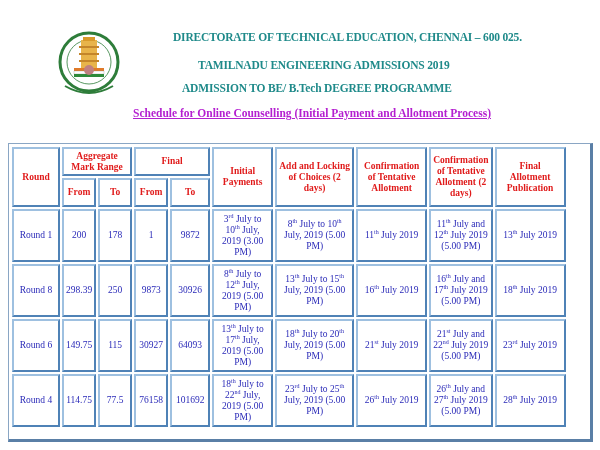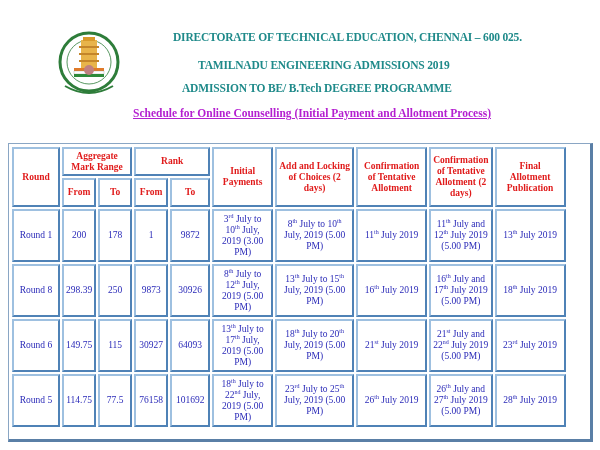--- a/index.html
+++ b/index.html
@@ -52,21 +52,21 @@
     <col style="width:61px">
         <col style="width:79px">
         <col style="width:71px">
         <col style="width:61px">
         <col style="width:71px">
   </colgroup>
   <tbody>
         <tr style="height:29px">
     <th rowspan="2">Round</th>
     <th colspan="2">Aggregate Mark Range</th>
-    <th colspan="2">Rank</th>
+    <th colspan="2">Final</th>
     <th rowspan="2">Initial Payments</th>
     <th rowspan="2">Add and Locking of Choices (2 days)</th>
     <th rowspan="2">Confirmation of Tentative Allotment</th>
     <th rowspan="2">Confirmation of Tentative Allotment (2 days)</th>
     <th rowspan="2">Final Allotment Publication</th>
   </tr>
   <tr style="height:29px">
     <th>From</th>
     <th>To</th>
     <th>From</th>
@@ -102,21 +102,21 @@
     <td>115</td>
     <td>30927</td>
     <td>64093</td>
     <td>13<sup>th</sup> July to 17<sup>th</sup> July, 2019 (5.00 PM)</td>
     <td>18<sup>th</sup> July to 20<sup>th</sup> July, 2019 (5.00 PM)</td>
     <td>21<sup>st</sup> July 2019</td>
     <td>21<sup>st</sup> July and 22<sup>nd</sup> July 2019 (5.00 PM)</td>
     <td>23<sup>rd</sup> July 2019</td>
   </tr>
   <tr style="height:53px">
-    <td>Round 5</td>
+    <td>Round 4</td>
     <td>114.75</td>
     <td>77.5</td>
     <td>76158</td>
     <td>101692</td>
     <td>18<sup>th</sup> July to 22<sup>nd</sup> July, 2019 (5.00 PM)</td>
     <td>23<sup>rd</sup> July to 25<sup>th</sup> July, 2019 (5.00 PM)</td>
     <td>26<sup>th</sup> July 2019</td>
     <td>26<sup>th</sup> July and 27<sup>th</sup> July 2019 (5.00 PM)</td>
     <td>28<sup>th</sup> July 2019</td>
   </tr>

